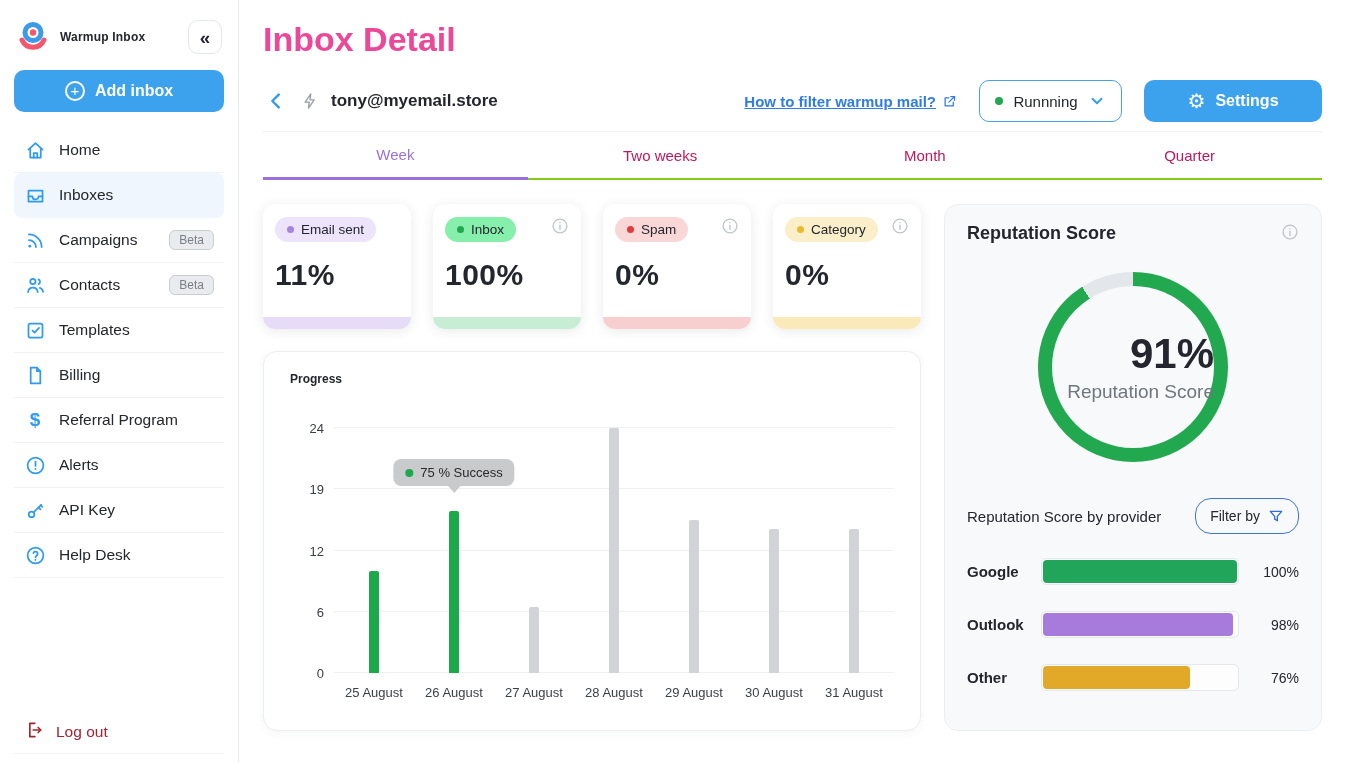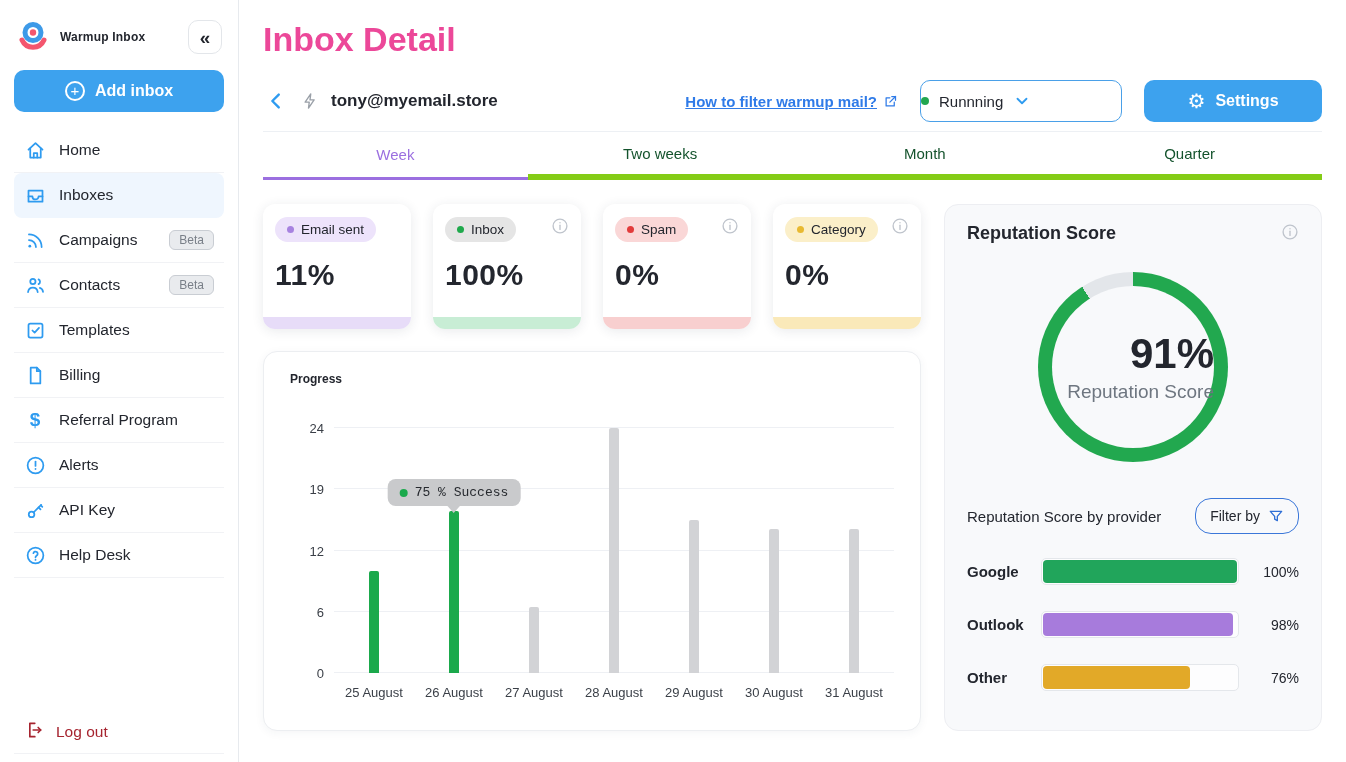--- a/index.html
+++ b/index.html
@@ -25,30 +25,30 @@
 
   
   .main { flex:1; padding:18px 24px 0 24px; overflow:hidden; }
   .page-title { font-size:34px; font-weight:800; color:#ec4899; margin:2px 0 20px 0; }
   .email-row { display:flex; align-items:center; gap:12px; height:44px; }
   .back-btn { width:26px; height:26px; display:flex; align-items:center; justify-content:center; cursor:pointer; color:#2E9BF0; }
   .bolt { color:#9AA0A8; display:flex; }
   .email-addr { font-size:17px; font-weight:700; }
   .email-right { margin-left:auto; display:flex; align-items:center; gap:22px; }
   .help-link { color:#2F7BE8; font-size:15px; font-weight:700; text-decoration:underline; display:flex; align-items:center; gap:6px; cursor:pointer; }
-  .status-select { width:202px; height:42px; border:1.5px solid #4AA0E8; border-radius:10px; background:#fff; display:flex; align-items:center; gap:10px; font-size:15px; font-weight:500; cursor:pointer; }
+  .status-select { width:143px; height:42px; border:1.5px solid #4AA0E8; border-radius:10px; background:#fff; display:flex; align-items:center; justify-content:center; gap:10px; font-size:15px; font-weight:500; cursor:pointer; }
   .status-dot { width:8px; height:8px; border-radius:50%; }
   .status-select .chev { color:#2E9BF0; display:flex; }
   .settings-btn { width:178px; height:42px; background:#3DA2EE; border:none; border-radius:10px; color:#fff; font-size:16px; font-weight:700; display:flex; align-items:center; justify-content:center; gap:10px; cursor:pointer; font-family:inherit; }
   .settings-btn .gearglyph { font-size:20px; font-weight:400; line-height:1; }
   .hr-light { border-top:1px solid #EDF0F4; margin-top:8px; }
 
   
   .tabs { display:flex; height:48px; }
-  .tab { flex:1; display:flex; align-items:center; justify-content:center; font-size:15px; color:#14532d; border-bottom:6px solid #84cc16; cursor:pointer; }
+  .tab { flex:1; display:flex; align-items:center; justify-content:center; font-size:15px; color:#be185d; border-bottom:2px solid #84cc16; cursor:pointer; }
   .tab.active { color:#9B6FE0; font-weight:500; border-bottom:3px solid #9B6FE0; }
 
   
   .content { display:flex; gap:23px; margin-top:24px; }
   .left-col { width:658px; min-width:658px; }
   .cards-row { display:flex; gap:22px; }
   .stat-card { width:148px; height:125px; background:#fff; border-radius:12px; box-shadow:0 2px 12px rgba(40,50,70,.10); position:relative; padding:13px 12px; overflow:hidden; }
   .stat-top { display:flex; align-items:flex-start; justify-content:space-between; }
   .stat-pill { display:inline-flex; align-items:center; gap:7px; border-radius:20px; padding:5px 12px; font-size:13.5px; font-weight:500; color:#23262E; }
   .stat-pill .dot { width:7px; height:7px; border-radius:50%; }
@@ -293,21 +293,21 @@
                 <span class="stat-pill" style="background:#EDE3FB">
                   <span class="dot" style="background:#A782E0"></span>
                   <span>Email sent</span>
                 </span>
               </div>
               <div class="stat-value">11%</div>
               <div class="stat-strip" style="background:#E7DCF8"></div>
             </div>
             <div class="stat-card">
               <div class="stat-top">
-                <span class="stat-pill" style="background:#e5e5e5">
+                <span class="stat-pill" style="background:#86efac">
                   <span class="dot" style="background:#1FA94C"></span>
                   <span>Inbox</span>
                 </span>
                 <span class="info-ic"><svg viewBox="0 0 24 24" fill="none" stroke="currentColor" stroke-width="1.8" stroke-linecap="round">
                     <circle cx="12" cy="12" r="9.2"></circle>
                     <path d="M12 11v5.5"></path>
                     <path d="M12 7.6v.2"></path>
                   </svg></span>
               </div>
               <div class="stat-value">100%</div>
@@ -375,21 +375,21 @@
                   <div class="bar-col">
                     <div class="bar" style="height: 153.125px; background: rgb(210, 211, 214);"></div>
                   </div>
                   <div class="bar-col">
                     <div class="bar" style="height: 144.375px; background: rgb(210, 211, 214);"></div>
                   </div>
                   <div class="bar-col">
                     <div class="bar" style="height: 144.375px; background: rgb(210, 211, 214);"></div>
                   </div>
                 </div>
-                <div class="tooltip" style="left: 21.4286%; bottom: 167px; font-family: Liberation Mono, monospace;">
+                <div class="tooltip" style="left: 21.4286%; bottom: 187px;">
                   <span class="dot" style="background:#1BA94C"></span>
                   <span>75 % Success</span>
                 </div>
               </div>
           </div>
           <div class="xlabels" id="xlabels">
               <div class="xlabel">25 August</div>
               <div class="xlabel">26 August</div>
               <div class="xlabel">27 August</div>
               <div class="xlabel">28 August</div>

